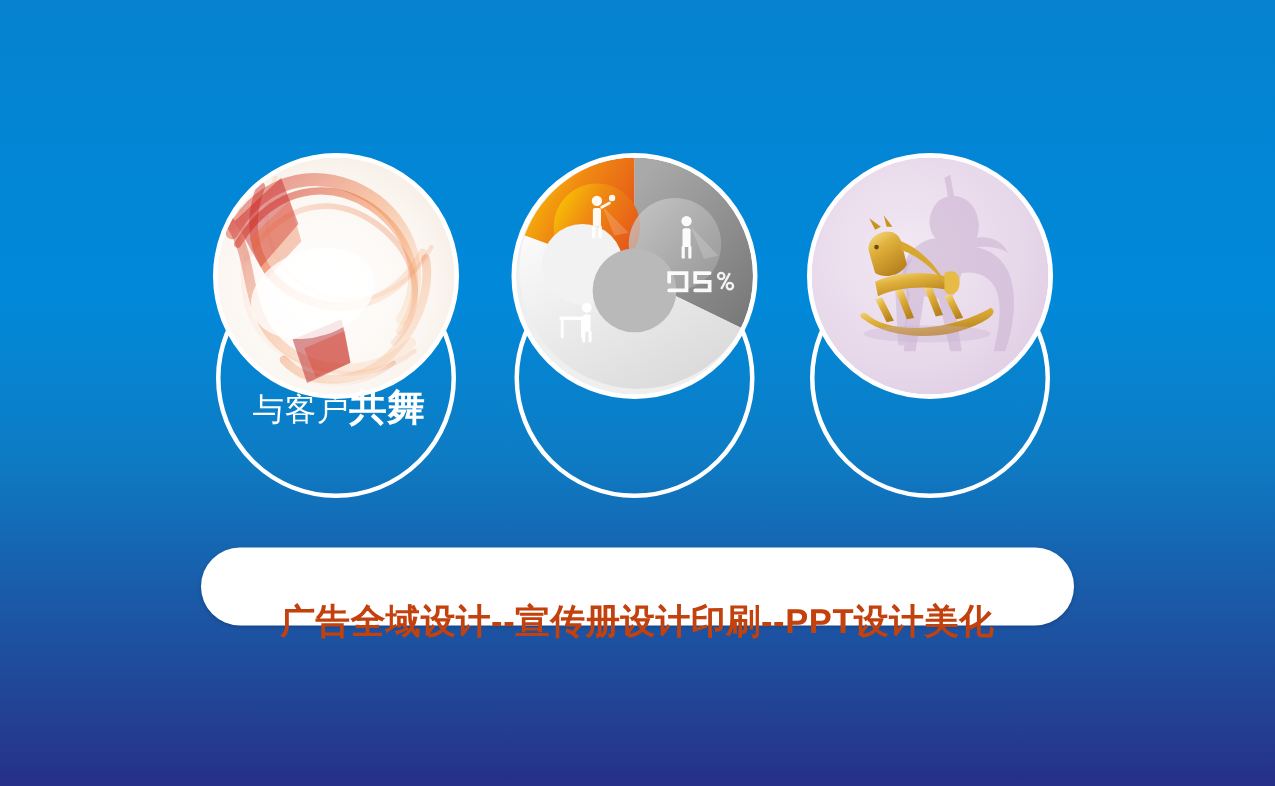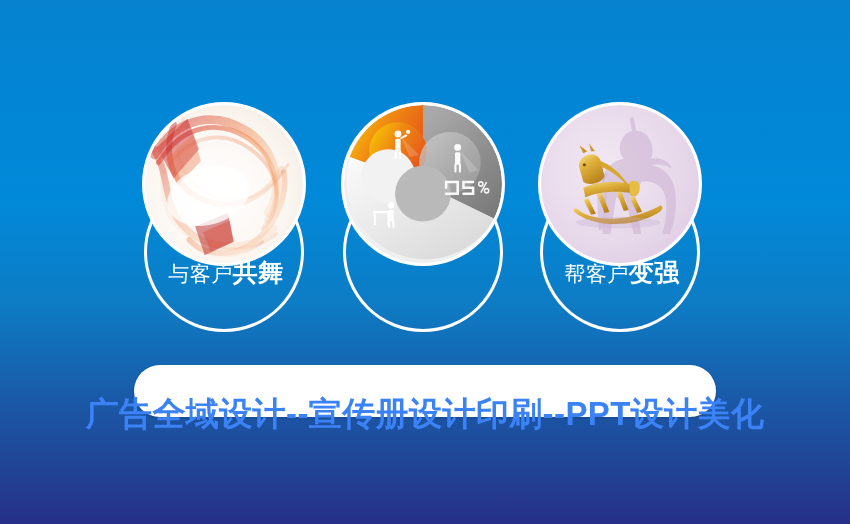--- a/index.html
+++ b/index.html
@@ -104,22 +104,22 @@
     width: 582px;
     height: 52px;
     background: #ffffff;
     border-radius: 26px;
     display: flex;
     align-items: center;
     justify-content: center;
     box-shadow: 0 1px 3px rgba(0,0,0,0.18);
   }
   .banner-text {
-    color: #3b82f6;
-    font-size: 33px;
+    color: #c2410c;
+    font-size: 23px;
     font-weight: 700;
     letter-spacing: 0.4px;
     white-space: nowrap;
     margin-top: 46px;
   }
 </style>
 </head>
 <body>
 
 <div class="stage">
@@ -293,23 +293,20 @@
               <path d="M44,50 L40,42 L48,48 Z" fill="#c9931f"></path>
               <path d="M52,48 L50,40 L56,48 Z" fill="#c9931f"></path>
               <path d="M62,58 C72,62 82,70 90,82 L96,92 C86,78 74,68 62,64 Z" fill="#d8a72e"></path>
               <circle cx="45" cy="62" r="1.6" fill="#6b4a10"></circle>
               <path d="M92,80 C100,76 104,82 102,90 C100,96 94,96 92,92 Z" fill="#e6bb46"></path>
             </g>
             <ellipse cx="80" cy="122" rx="44" ry="6" fill="#c9b2d1" opacity="0.35"></ellipse>
           </svg>
         </div>
       </div>
-      <div class="label">
-        <span class="lead">帮客户</span><span class="emph">变强</span>
-      </div>
     </div>
 
   </div>
 
   <div class="banner">
     <span class="banner-text">广告全域设计--宣传册设计印刷--PPT设计美化</span>
   </div>
 
 </div>
 

